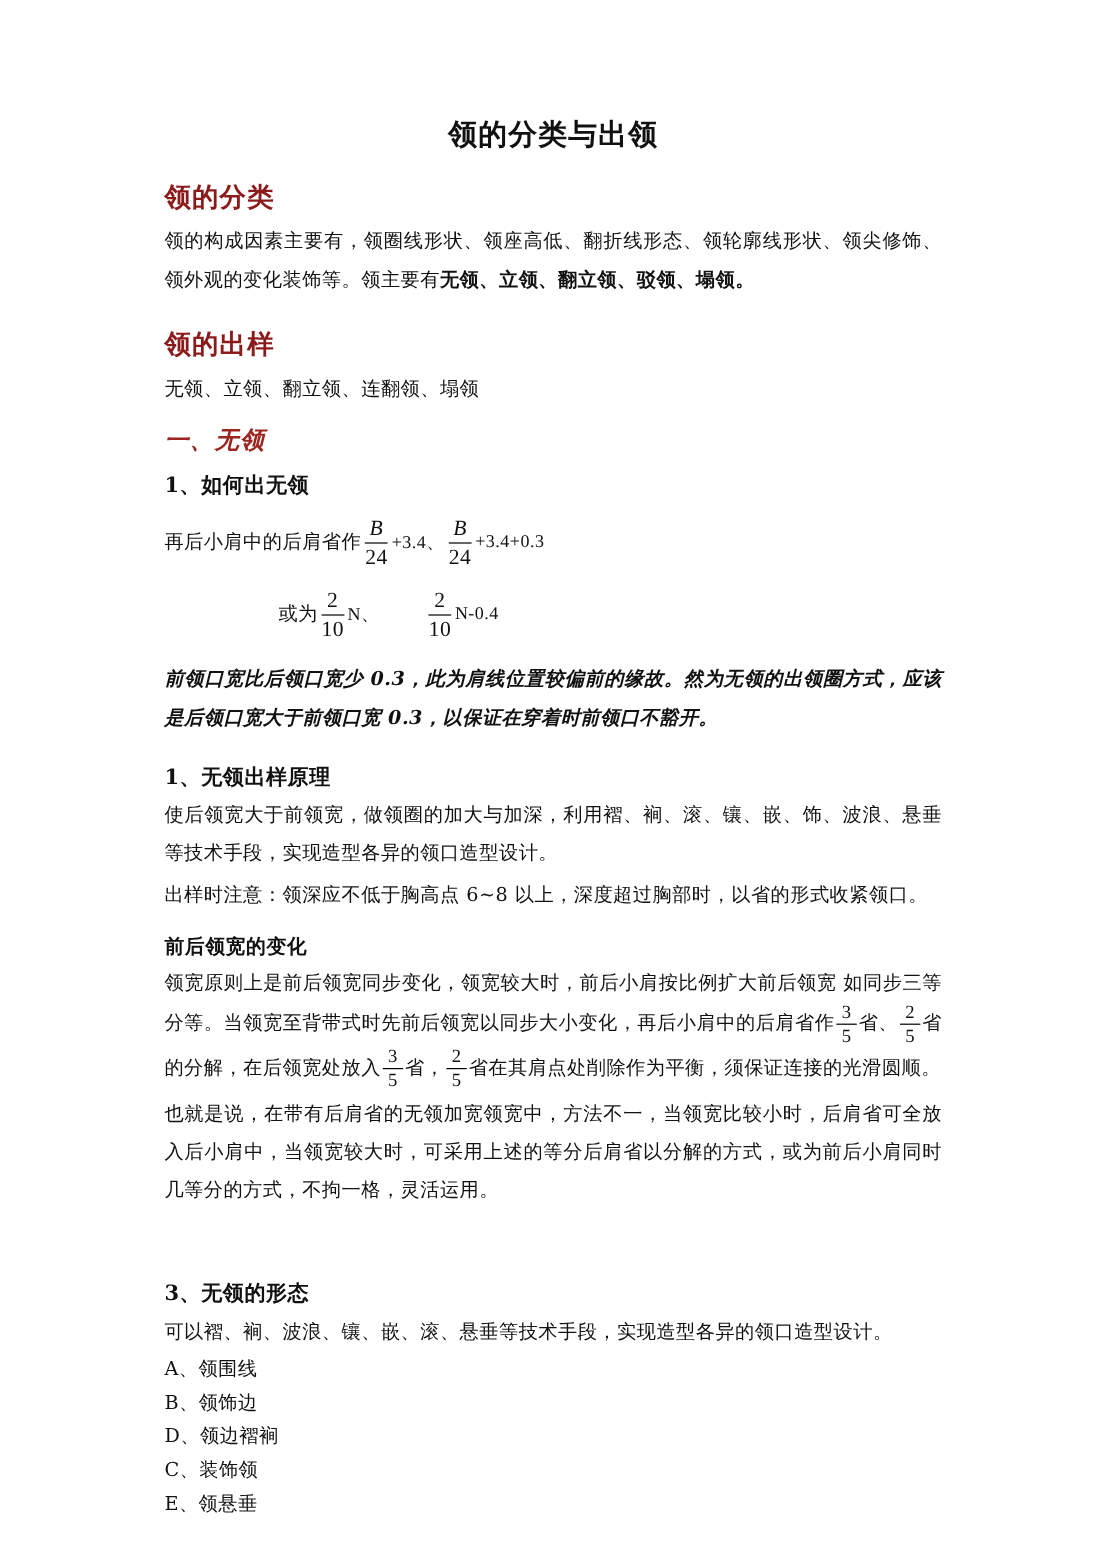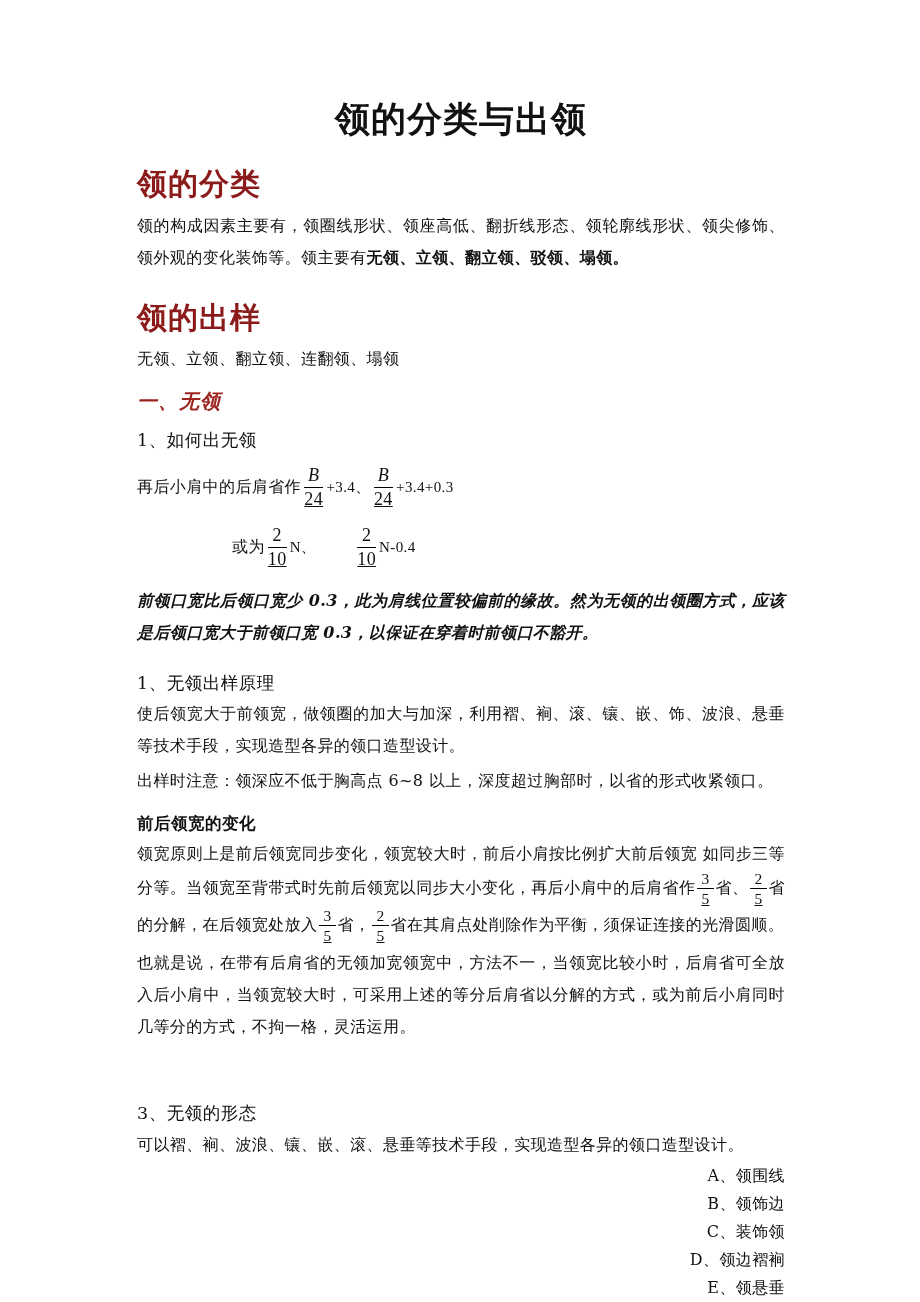--- a/index.html
+++ b/index.html
@@ -16,47 +16,47 @@
   }
   .page {
     width: 920px;
     min-height: 1302px;
     background: var(--page-bg);
     padding: 98px 135px 40px 137px;
     margin: 0 auto;
     overflow: hidden;
   }
   .doc-title {
-    font-size: 35px;
+    font-size: 24px;
     font-weight: bold;
     text-align: center;
     line-height: 1.2;
     margin: 0 0 16px 0;
     letter-spacing: 1px;
   }
   h2.sec-heading {
     color: var(--heading-red);
-    font-size: 30px;
+    font-size: 22px;
     font-weight: bold;
     line-height: 1.35;
     margin: 24px 0 5px 0;
     letter-spacing: 1px;
   }
   h2.chapter-heading {
     color: var(--chapter-red);
     font-size: 20px;
     font-weight: bold;
     line-height: 1.35;
     margin: 13px 0 6px 0;
     letter-spacing: 1px;
     font-style: italic;
   }
   h3.sub-heading {
     font-size: 17.5px;
-    font-weight: normal;
+    font-weight: bold;
     line-height: 1.4;
     margin: 13px 0 3px 0;
     letter-spacing: 0.5px;
   }
   h3.minor-heading {
     font-size: 16.5px;
     font-weight: bold;
     line-height: 1.4;
     margin: 15px 0 2px 0;
     letter-spacing: 0.5px;
@@ -82,40 +82,40 @@
     margin: 0 3px;
   }
   .frac .num {
     display: block;
     align-self: stretch;
     text-align: center;
     border-bottom: 1.4px solid #000;
     padding: 0 4px 1px 4px;
   }
   .frac .num.it { font-style: italic; }
-  .frac .den { display: block; padding-top: 1px; text-decoration: underline; }
+  .frac .den { display: block; padding-top: 1px; }
   .frac-lg { font-size: 18px; }
   .frac-sm { font-size: 15.5px; line-height: 1.1; margin: 0 2px; }
   .formula-row {
     display: flex;
     align-items: center;
     font-size: 16px;
     letter-spacing: 0.4px;
     margin: 10px 0;
     min-height: 50px;
   }
   .formula-row .sym {
     font-family: "Liberation Serif", "DejaVu Serif", serif;
     font-size: 15px;
     white-space: pre;
   }
   .formula-row.indented { margin-left: 95px; }
   .fspace { display: inline-block; width: 38px; }
   .spacer-lg { height: 42px; }
-  .list-block { margin-top: 0; text-align: right; }
+  .list-block { margin-top: 0; }
   .list-item {
     font-size: 16px;
     line-height: 1.75;
     letter-spacing: 0.4px;
   }
 </style>
 </head>
 <body>
 
 <div class="page">
@@ -184,18 +184,18 @@
   <p class="body">也就是说，在带有后肩省的无领加宽领宽中，方法不一，当领宽比较小时，后肩省可全放入后小肩中，当领宽较大时，可采用上述的等分后肩省以分解的方式，或为前后小肩同时几等分的方式，不拘一格，灵活运用。</p>
 
   <div class="spacer-lg"></div>
 
   <h3 class="sub-heading">3、无领的形态</h3>
   <p class="body" style="margin-bottom:1px;">可以褶、裥、波浪、镶、嵌、滚、悬垂等技术手段，实现造型各异的领口造型设计。</p>
 
   <div class="list-block">
     <div class="list-item">A、领围线</div>
     <div class="list-item">B、领饰边</div>
+    <div class="list-item">D、领边褶裥</div>
     <div class="list-item">C、装饰领</div>
-    <div class="list-item">D、领边褶裥</div>
     <div class="list-item">E、领悬垂</div>
   </div>
 
 </div>
 
 </body></html>

